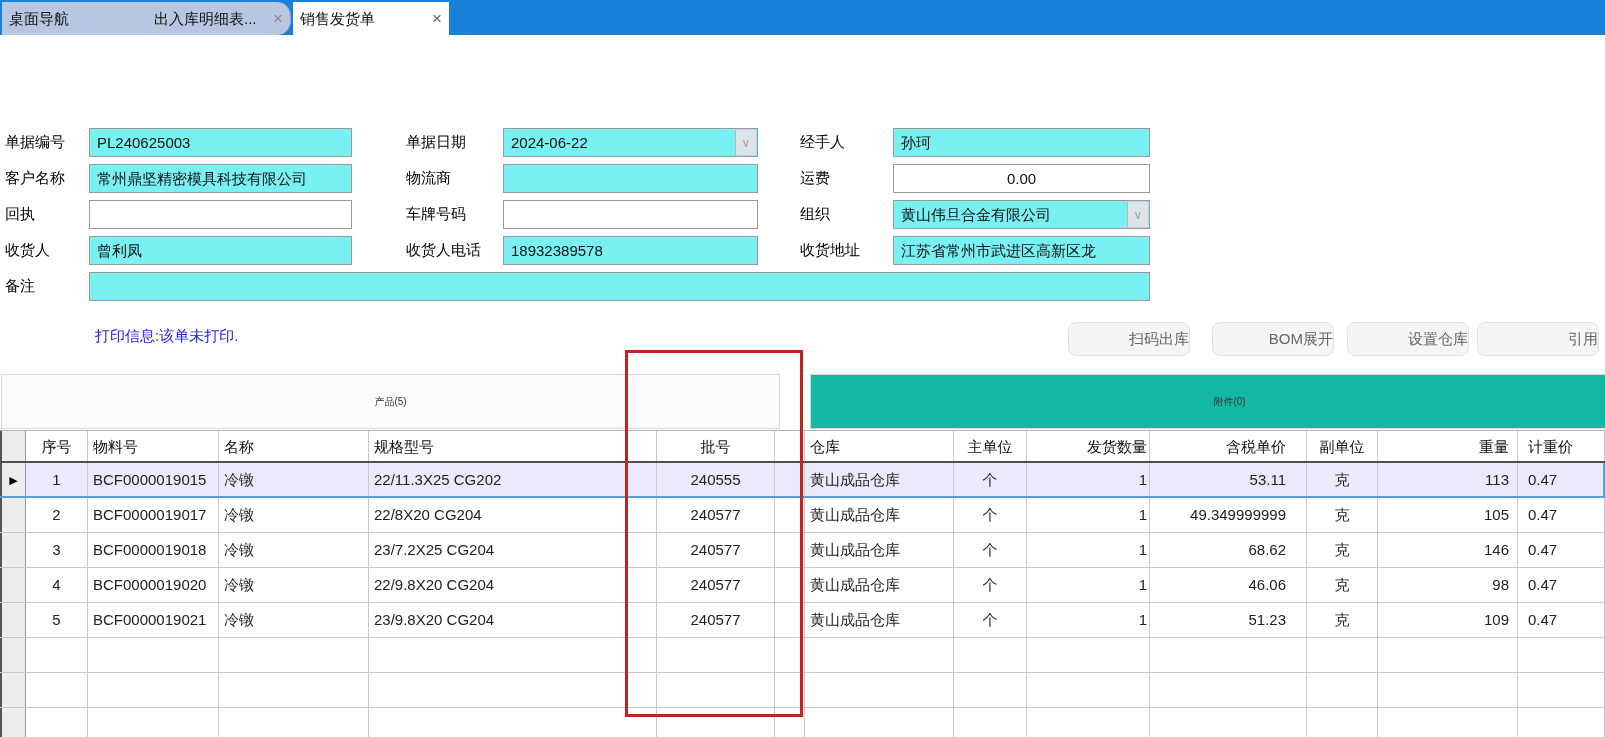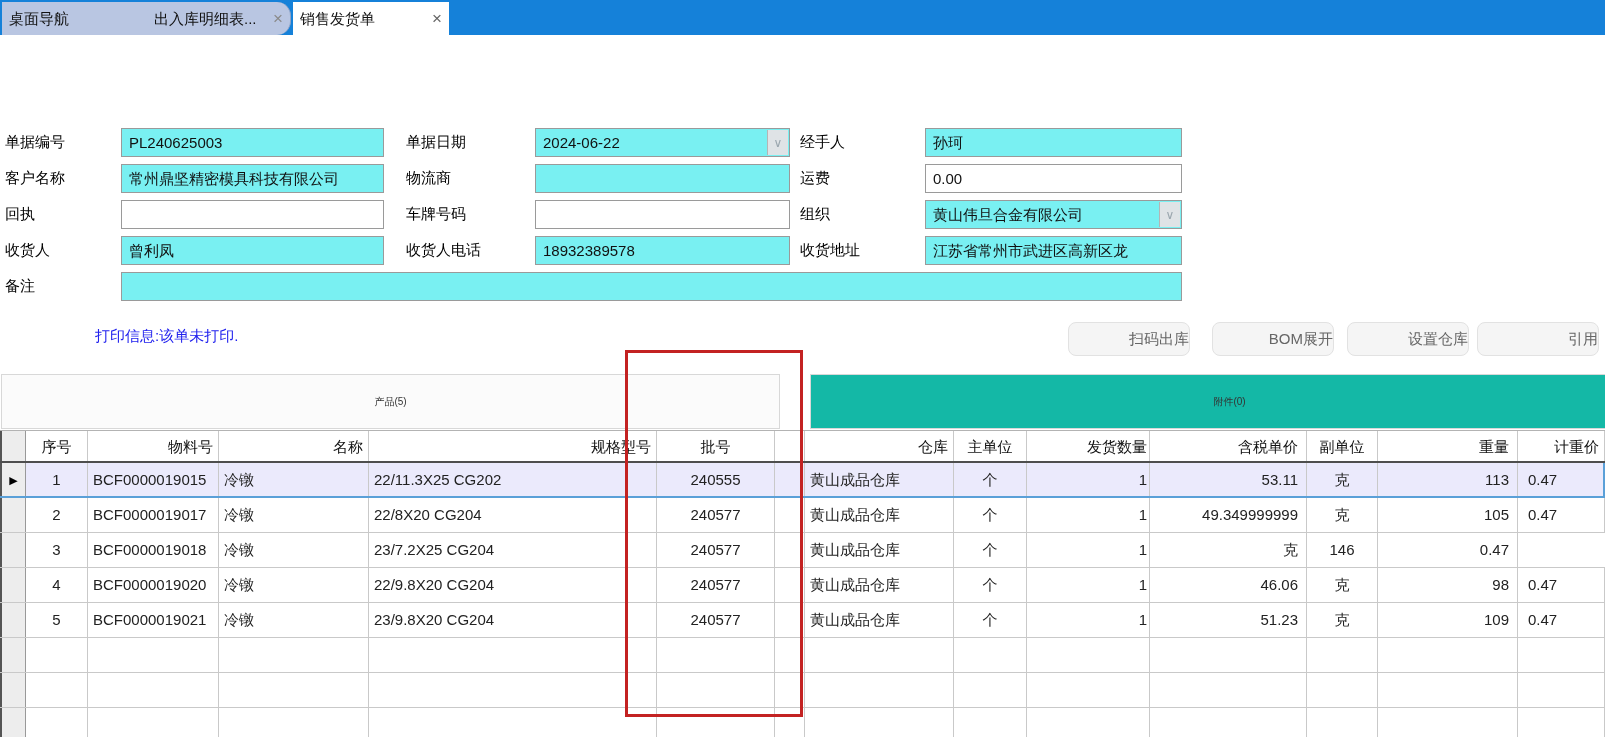--- a/index.html
+++ b/index.html
@@ -16,24 +16,24 @@
   #wtab1{left:2px;width:163px;}
   #wtab2{left:147px;width:144px;border-radius:14px;}
   #wtab3{left:293px;width:156px;}
   
   .fg{position:absolute;display:flex;align-items:center;height:31px;}
   .r0{top:127px}.r1{top:163px}.r2{top:199px}.r3{top:235px}.r4{top:271px}
   .cl{left:5px}.cm{left:406px}.cr{left:800px}
   .cl .flabel{width:84px}.cm .flabel{width:97px}.cr .flabel{width:93px}
   .flabel{font-size:15px;color:#000;flex:0 0 auto;}
   .fvalue{height:29px;line-height:28px;border:1px solid #9a9a9a;box-sizing:border-box;
-          padding:0 7px;font-size:15px;white-space:nowrap;overflow:hidden;position:relative;background:#fff;margin-left:32px;}
+          padding:0 7px;font-size:15px;white-space:nowrap;overflow:hidden;position:relative;background:#fff;}
   .cl .fvalue{width:263px}.cm .fvalue{width:255px}.cr .fvalue{width:257px}
   .fvalue.cyan{background:#79f0f2;}
-  .fvalue.num{text-align:left;}
+  .fvalue.num{text-align:center;}
   .fg.wide .fvalue{width:1061px;}
   .ddbtn{position:absolute;right:1px;top:1px;bottom:1px;width:20px;background:#dfe3e6;
          border-left:1px solid #b5b5b5;color:#9aa6ae;text-align:center;line-height:26px;font-size:12px;}
   
   .printinfo{position:absolute;left:95px;top:327px;font-size:15px;color:#2222ee;}
   
   .abtn{position:absolute;top:322px;width:122px;height:34px;line-height:32px;text-align:right;
         background:#f5f5f5;border:1px solid #e2e2e2;border-radius:8px;color:#666;font-size:15px;
         box-sizing:border-box;cursor:default;}
   #btn1{left:1068px}#btn2{left:1212px}#btn3{left:1347px}#btn4{left:1477px}
@@ -51,27 +51,27 @@
          border-right:1px solid #999;text-align:center;}
   .grid-row .gcell:nth-child(2){width:62px;text-align:center;}
   .grid-row .gcell:nth-child(3){width:131px;}
   .grid-row .gcell:nth-child(4){width:150px;}
   .grid-row .gcell:nth-child(5){width:288px;}
   .grid-row .gcell:nth-child(6){width:118px;text-align:center;}
   .grid-row .gcell:nth-child(7){width:30px;padding:0;}
   .grid-row .gcell:nth-child(8){width:149px;}
   .grid-row .gcell:nth-child(9){width:73px;text-align:center;}
   .grid-row .gcell:nth-child(10){width:123px;text-align:right;padding-right:2px;}
-  .grid-row .gcell:nth-child(11){width:157px;text-align:right;padding-right:8px;}
+  .grid-row .gcell:nth-child(11){width:157px;text-align:right;padding-right:20px;}
   .grid-row .gcell:nth-child(12){width:71px;text-align:center;}
   .grid-row .gcell:nth-child(13){width:140px;text-align:right;padding-right:8px;}
   .grid-row .gcell:nth-child(14){width:87px;padding-left:10px;}
   .grid-header{height:33px;line-height:32px;border-top:1px solid #b3b3b3;border-bottom:2px solid #4e4e4e;
          font-size:15px;}
-  .grid-header .gcell{text-align:right;background:#fff;}
+  .grid-header .gcell{text-align:left;background:#fff;}
   .grid-header .gcell:nth-child(1){background:#ededed;}
   .grid-row.body{height:35px;line-height:34px;border-bottom:1px solid #c9c9c9;font-size:15px;color:#222;}
   .grid-row.body.selected{background:#ebeafc;border-bottom:2px solid #5aa0d8;}
   .grid-row.body.selected .gcell:nth-child(14){border-right:2px solid #5aa0d8;}
   .gcell.marker{font-size:11px;color:#000;}
   
   .red-rect{position:absolute;left:625px;top:350px;width:178px;height:367px;
             border:3px solid #c32222;box-sizing:border-box;z-index:10;pointer-events:none;}
 </style>
 </head>
@@ -218,20 +218,21 @@
         <div class="gcell"></div>
         <div class="gcell">3</div>
         <div class="gcell">BCF0000019018</div>
         <div class="gcell">冷镦</div>
         <div class="gcell">23/7.2X25 CG204</div>
         <div class="gcell">240577</div>
         <div class="gcell"></div>
         <div class="gcell">黄山成品仓库</div>
         <div class="gcell">个</div>
         <div class="gcell">1</div>
+        <div class="gcell">68.62</div>
         <div class="gcell">克</div>
         <div class="gcell">146</div>
         <div class="gcell">0.47</div>
       </div>
       <div class="grid-row body">
         <div class="gcell"></div>
         <div class="gcell">4</div>
         <div class="gcell">BCF0000019020</div>
         <div class="gcell">冷镦</div>
         <div class="gcell">22/9.8X20 CG204</div>

